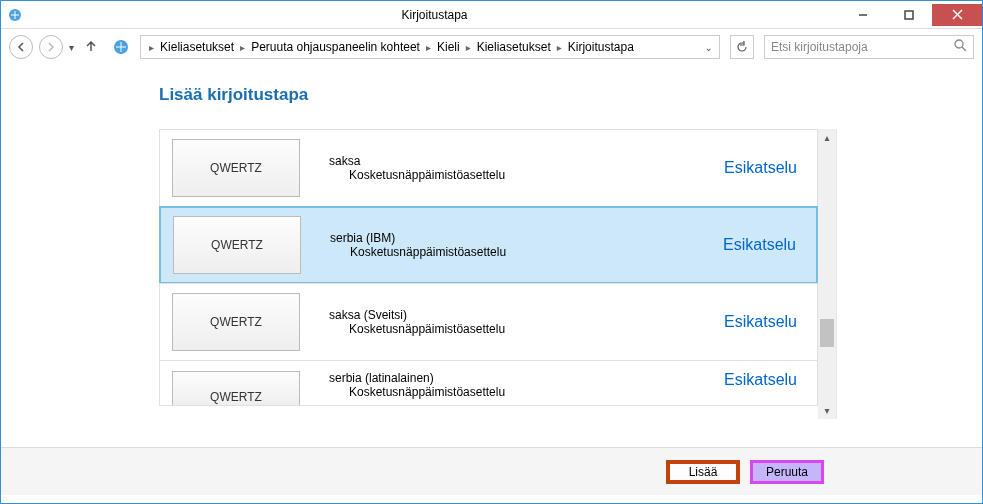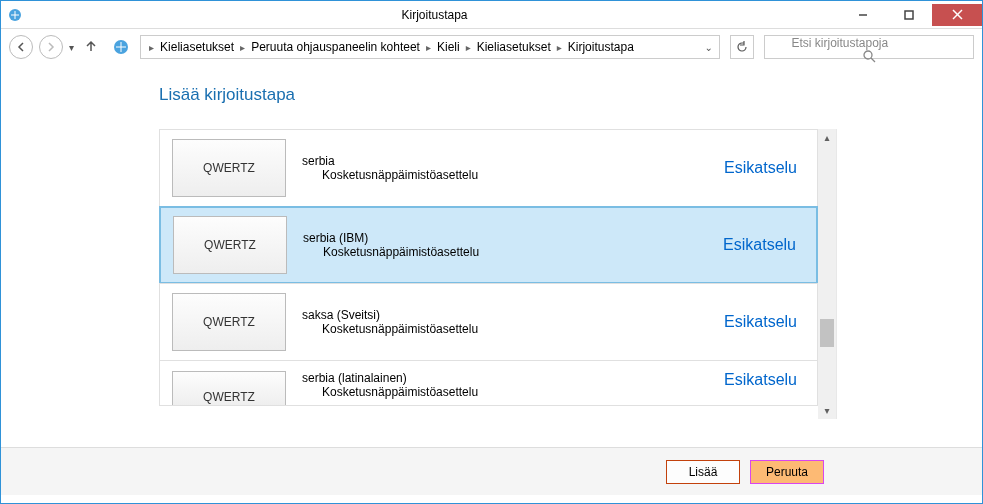--- a/index.html
+++ b/index.html
@@ -19,51 +19,51 @@
   .nav-btn { width: 24px; height: 24px; border: 1px solid #bbb; border-radius: 50%; display: flex; align-items: center; justify-content: center; color: #888; background: #fff; }
   .nav-btn.enabled { color: #555; }
   .dropdown-arrow { color: #555; font-size: 10px; }
   .up-arrow { color: #555; font-size: 14px; margin: 0 4px; }
   .loc-icon { margin: 0 4px; display:flex; align-items:center; }
   .breadcrumb { flex: 1; border: 1px solid #ccc; height: 24px; display: flex; align-items: center; padding: 0 6px; gap: 2px; background: #fff; }
   .bc-item { color: #000; font-size: 12px; padding: 0 2px; }
   .bc-sep { color: #666; font-size: 10px; padding: 0 2px; }
   .bc-drop { color: #555; font-size: 10px; margin-left: auto; }
   .refresh-btn { width: 24px; height: 24px; border: 1px solid #ccc; display: flex; align-items: center; justify-content: center; color: #555; margin-left: 4px; }
-  .search-box { width: 210px; height: 24px; border: 1px solid #ccc; margin-left: 4px; display: flex; align-items: center; padding: 0 6px; color: #888; justify-content: space-between; flex-direction: column; }
+  .search-box { width: 210px; height: 24px; border: 1px solid #ccc; margin-left: 4px; display: flex; align-items: center; padding: 0 6px; color: #888; justify-content: space-between; }
   .search-box input { border: none; outline: none; font-size: 12px; color: #555; flex: 1; }
   .search-box input::placeholder { color: #888; }
   .search-icon { color: #888; font-size: 12px; }
   
   
   .content-area { padding: 20px 0 0 158px; height: 382px; overflow: hidden; }
-  .page-heading { color: #1a6fb0; font-size: 17px; font-weight: 400; margin-bottom: 24px; }
+  .page-heading { color: #1a6fb0; font-size: 17px; font-weight: 700; margin-bottom: 24px; }
   
   .list-wrap { position: relative; width: 678px; height: 290px; border-right: 1px solid #e8e8e8; overflow: hidden; }
   .scroll-track { position: absolute; right: 0; top: 0; bottom: 0; width: 18px; background: #f0f0f0; }
   .scroll-arrow-up { position: absolute; top: 0; left: 0; right: 0; height: 17px; display: flex; align-items: center; justify-content: center; color: #606060; font-size: 10px; }
   .scroll-arrow-down { position: absolute; bottom: 0; left: 0; right: 0; height: 17px; display: flex; align-items: center; justify-content: center; color: #606060; font-size: 10px; }
   .scroll-thumb { position: absolute; left: 2px; right: 2px; top: 190px; height: 28px; background: #c2c2c2; }
   
   .list-inner { position: absolute; left: 0; top: 0; right: 18px; }
   .item-row { border: 1px solid #e0e0e0; display: flex; align-items: center; padding: 10px 12px; margin-top: -1px; background: #fff; height: 78px; }
   .item-row.first { margin-top: 0; }
   .item-row.selected { background: #cde8f9; border: 2px solid #7abde3; }
-  .kb-tile { width: 114px; height: 58px; border: 1px solid #bbb; background: linear-gradient(#fdfdfd,#eee); display: flex; align-items: center; justify-content: center; font-size: 12px; color: #333; margin-right: 16px; flex-shrink: 0; }
+  .kb-tile { width: 128px; height: 58px; border: 1px solid #bbb; background: linear-gradient(#fdfdfd,#eee); display: flex; align-items: center; justify-content: center; font-size: 12px; color: #333; margin-right: 29px; flex-shrink: 0; }
   .kb-info { flex: 1; }
   .kb-name { font-size: 12px; color: #000; }
   .kb-sub { font-size: 12px; color: #000; margin-left: 20px; }
   .preview-link { color: #0066cc; font-size: 16px; cursor: pointer; margin-right: 8px; }
   .item-row.cutoff { height: 46px; padding-top: 10px; padding-bottom: 0; align-items: flex-start; overflow: hidden; }
   .item-row.cutoff .kb-tile { height: 36px; align-items: flex-end; padding-bottom: 2px; }
   
   
   .bottom-bar { border-top: 1px solid #ddd; background: #f5f5f5; height: 48px; display: flex; align-items: center; justify-content: flex-end; padding-right: 158px; gap: 10px; }
-  .btn { border: 1px solid #d946ef; background: #fdba74; font-size: 12px; min-width: 74px; height: 24px; display: flex; align-items: center; justify-content: center; }
-  .btn.primary { border: 1px solid #c2410c; background: #fdfdfd; }
+  .btn { border: 3px solid #d946ef; background: #c4b5fd; font-size: 12px; min-width: 74px; height: 24px; display: flex; align-items: center; justify-content: center; }
+  .btn.primary { border: 4px solid #c2410c; background: #fdfdfd; }
 </style>
 </head>
 <body>
 
 <div class="titlebar">
   <div class="title-icon">
     <svg width="16" height="16" viewBox="0 0 16 16">
         <circle cx="8" cy="8" r="6" fill="#4aa3df"></circle>
         <path d="M4 8 H12 M8 4 V12" stroke="#fff" stroke-width="1"></path>
       </svg>
@@ -143,21 +143,21 @@
 
 <div class="content-area">
   <div class="page-heading">Lisää kirjoitustapa</div>
 
   <div class="list-wrap">
     <div class="list-inner">
 
       <div class="item-row first">
         <div class="kb-tile">QWERTZ</div>
         <div class="kb-info">
-          <div class="kb-name">serbia</div>
+          <div class="kb-name">saksa</div>
           <div class="kb-sub">Kosketusnäppäimistöasettelu</div>
         </div>
         <span class="preview-link">Esikatselu</span>
       </div>
 
       <div class="item-row selected">
         <div class="kb-tile">QWERTZ</div>
         <div class="kb-info">
           <div class="kb-name">serbia (IBM)</div>
           <div class="kb-sub">Kosketusnäppäimistöasettelu</div>

